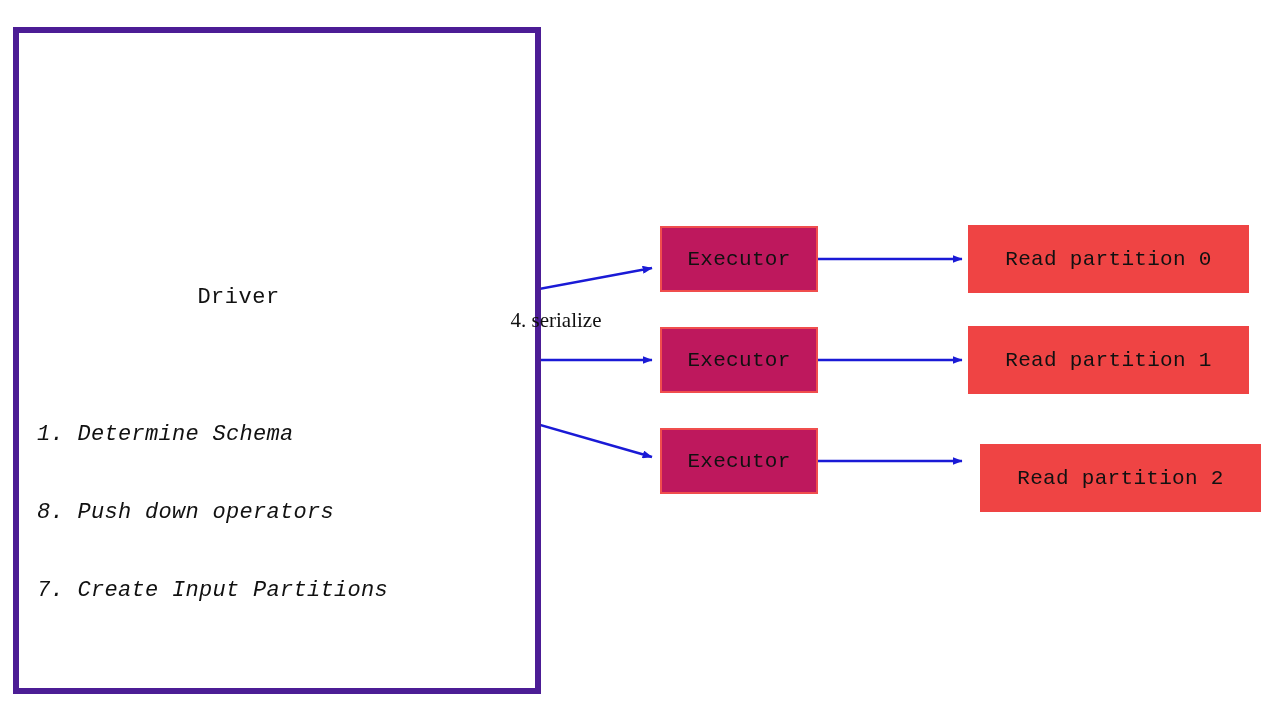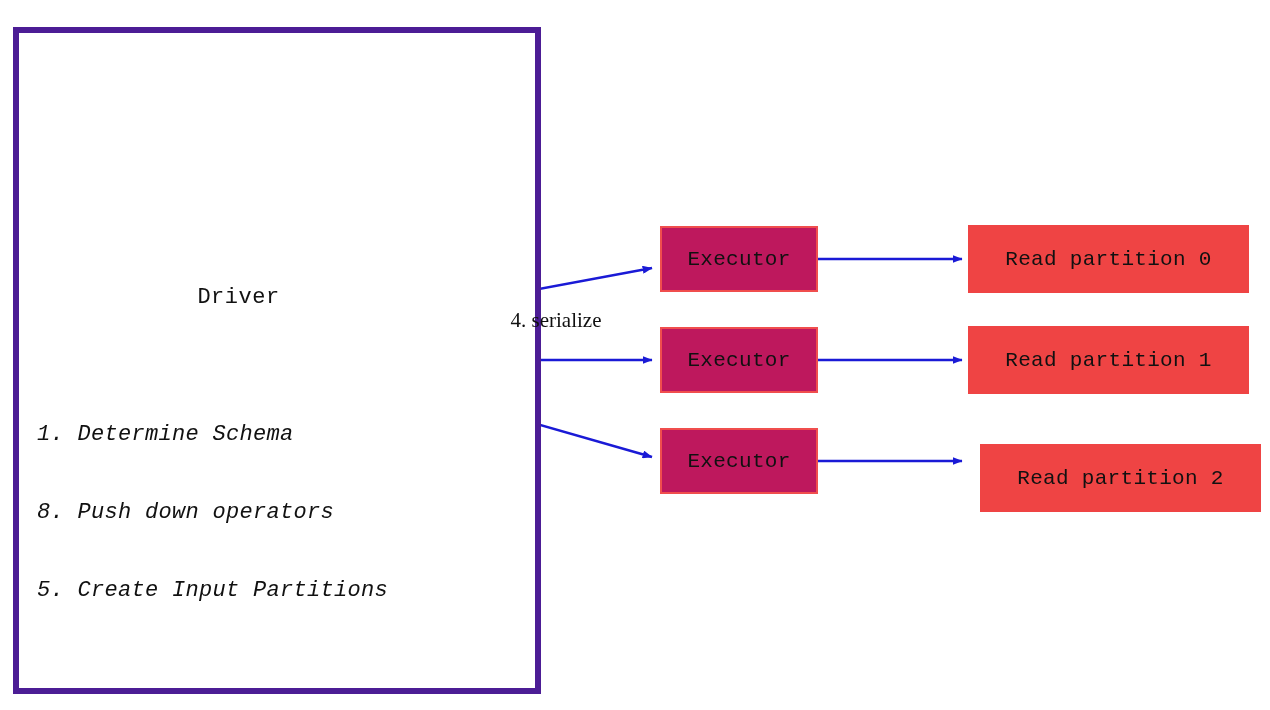--- a/index.html
+++ b/index.html
@@ -128,21 +128,21 @@
     <line x1="817" y1="259" x2="962" y2="259" stroke="#1a1ad6" stroke-width="2.6" marker-end="url(#arrowhead)"></line>
     <line x1="817" y1="360" x2="962" y2="360" stroke="#1a1ad6" stroke-width="2.6" marker-end="url(#arrowhead)"></line>
     <line x1="817" y1="461" x2="962" y2="461" stroke="#1a1ad6" stroke-width="2.6" marker-end="url(#arrowhead)"></line>
   </svg>
 
   <div class="driver-box">
     <div class="driver-title">Driver</div>
     <div class="driver-steps">
       <div>1. Determine Schema</div>
       <div>8. Push down operators</div>
-      <div>5. Create Input Partitions</div>
+      <div>7. Create Input Partitions</div>
     </div>
   </div>
 
   <div class="executor-box" style="left:660px; top:226px;">Executor</div>
   <div class="executor-box" style="left:660px; top:327px;">Executor</div>
   <div class="executor-box" style="left:660px; top:428px;">Executor</div>
 
   <div class="partition-box" style="left:968px; top:225px;">Read partition 0</div>
   <div class="partition-box" style="left:968px; top:326px;">Read partition 1</div>
   <div class="partition-box" style="left:980px; top:427px;margin-top:17px;">Read partition 2</div>

